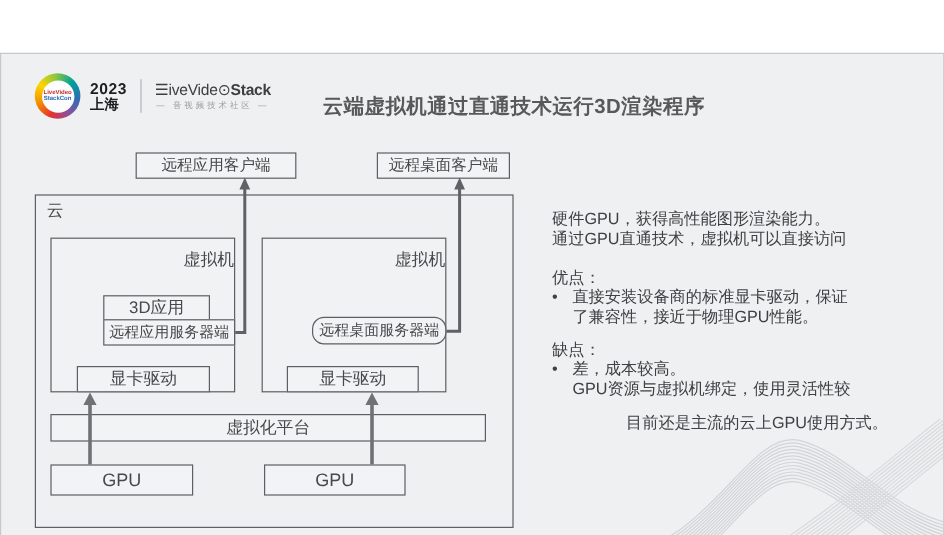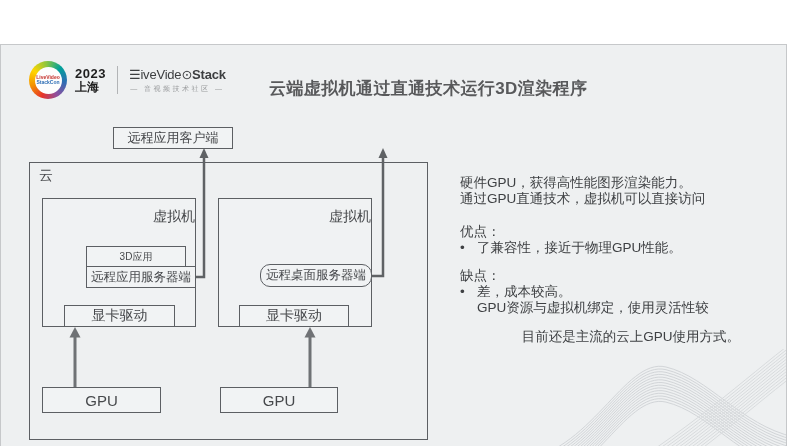--- a/index.html
+++ b/index.html
@@ -23,29 +23,29 @@
   .logo-sep{width:1px;height:28px;background:#b2b4b6;margin:0 11px;}
   .brandcol{display:flex;flex-direction:column;align-items:center;line-height:1.1;}
   .brand{font-size:13px;color:#3c3e40;letter-spacing:-.2px;white-space:nowrap;}
   .brand .bold{font-weight:bold;}
   .tagline{font-size:7px;color:#9a9c9e;letter-spacing:2.5px;margin-top:3px;white-space:nowrap;}
   .title{position:absolute;left:268px;top:32px;font-size:17px;font-weight:700;color:#58595b;
     letter-spacing:.4px;white-space:nowrap;}
   
   .dbox{position:absolute;box-sizing:border-box;border:1px solid #5c5f63;background:#f1f3f4;
     display:flex;align-items:center;justify-content:center;font-size:13px;color:#46484b;white-space:nowrap;}
-  .client1{left:112px;top:82px;width:120px;height:22px;}
+  .client1{left:112px;top:82px;width:134px;height:22px;}
   .client2{left:313px;top:82px;width:111px;height:22px;}
   .cloud{left:28px;top:117px;width:399px;height:278px;align-items:flex-start;justify-content:flex-start;background:transparent;}
   .cloud-label{margin:4px 0 0 9px;font-size:14px;}
   .vm{position:absolute;box-sizing:border-box;border:1px solid #5c5f63;background:#f0f2f3;}
   .vm1{left:41px;top:153px;width:154px;height:129px;}
   .vm2{left:217px;top:153px;width:154px;height:129px;}
   .vm-title{position:absolute;top:9px;left:0;right:0;text-align:right;font-size:14px;color:#46484b;}
-  .box3d{left:85px;top:201px;width:100px;height:21px;font-size:10px;}
+  .box3d{left:85px;top:201px;width:89px;height:21px;font-size:14px;}
   .ras{left:85px;top:221px;width:110px;height:22px;font-size:12.5px;}
   .rds{left:259px;top:219px;width:112px;height:23px;font-size:12.5px;border-radius:10px;}
   .drv1{left:63px;top:260px;width:111px;height:22px;font-size:14px;}
   .drv2{left:238px;top:260px;width:110px;height:22px;font-size:14px;}
   .platform{left:41px;top:300px;width:363px;height:23px;font-size:14px;}
   .gpu1{left:41px;top:342px;width:119px;height:26px;font-size:15px;}
   .gpu2{left:219px;top:342px;width:118px;height:26px;font-size:15px;}
   
   .connectors{position:absolute;left:0;top:0;pointer-events:none;}
   
@@ -79,37 +79,39 @@
     <div class="logo-sep"></div>
     <div class="brandcol">
       <div class="brand"><span class="bold">☰</span><span>iveVide</span><span>⊙</span><span class="bold">Stack</span></div>
       <div class="tagline">— 音视频技术社区 —</div>
     </div>
   </div>
 
   <div class="title">云端虚拟机通过直通技术运行3D渲染程序</div>
 
   <div class="dbox client1">远程应用客户端</div>
+  <div class="dbox client2">远程桌面客户端</div>
 
   <div class="dbox cloud">
     <span class="cloud-label">云</span>
   </div>
 
   <div class="vm vm1">
     <div class="vm-title">虚拟机</div>
   </div>
   <div class="vm vm2">
     <div class="vm-title">虚拟机</div>
   </div>
 
   <div class="dbox box3d">3D应用</div>
   <div class="dbox ras">远程应用服务器端</div>
   <div class="dbox rds">远程桌面服务器端</div>
   <div class="dbox drv1">显卡驱动</div>
   <div class="dbox drv2">显卡驱动</div>
+  <div class="dbox platform">虚拟化平台</div>
   <div class="dbox gpu1">GPU</div>
   <div class="dbox gpu2">GPU</div>
 
   <svg class="connectors" width="787" height="446">
     <path d="M195 232 L203 232 L203 112" stroke="#5f6265" stroke-width="2.5" fill="none"></path>
     <polygon points="203,103 198.5,113 207.5,113" fill="#5f6265"></polygon>
     <path d="M371 231 L382 231 L382 112" stroke="#5f6265" stroke-width="2.5" fill="none"></path>
     <polygon points="382,103 377.5,113 386.5,113" fill="#5f6265"></polygon>
     <path d="M74 342 L74 291" stroke="#6f7275" stroke-width="3" fill="none"></path>
     <polygon points="74,282 68.5,292.5 79.5,292.5" fill="#6f7275"></polygon>
@@ -119,20 +121,21 @@
 
   <div class="notes">
     <div class="block">
       <div>硬件GPU，获得高性能图形渲染能力。</div>
       <div>通过GPU直通技术，虚拟机可以直接访问</div>
     </div>
     <div class="block mt1">优点：</div>
     <div class="bullet-row">
       <span class="bullet-glyph">•</span>
       <div>
+        <div>直接安装设备商的标准显卡驱动，保证</div>
         <div>了兼容性，接近于物理GPU性能。</div>
       </div>
     </div>
     <div class="block mt2">缺点：</div>
     <div class="bullet-row">
       <span class="bullet-glyph">•</span>
       <div>
         <div>差，成本较高。</div>
         <div>GPU资源与虚拟机绑定，使用灵活性较</div>
       </div>

